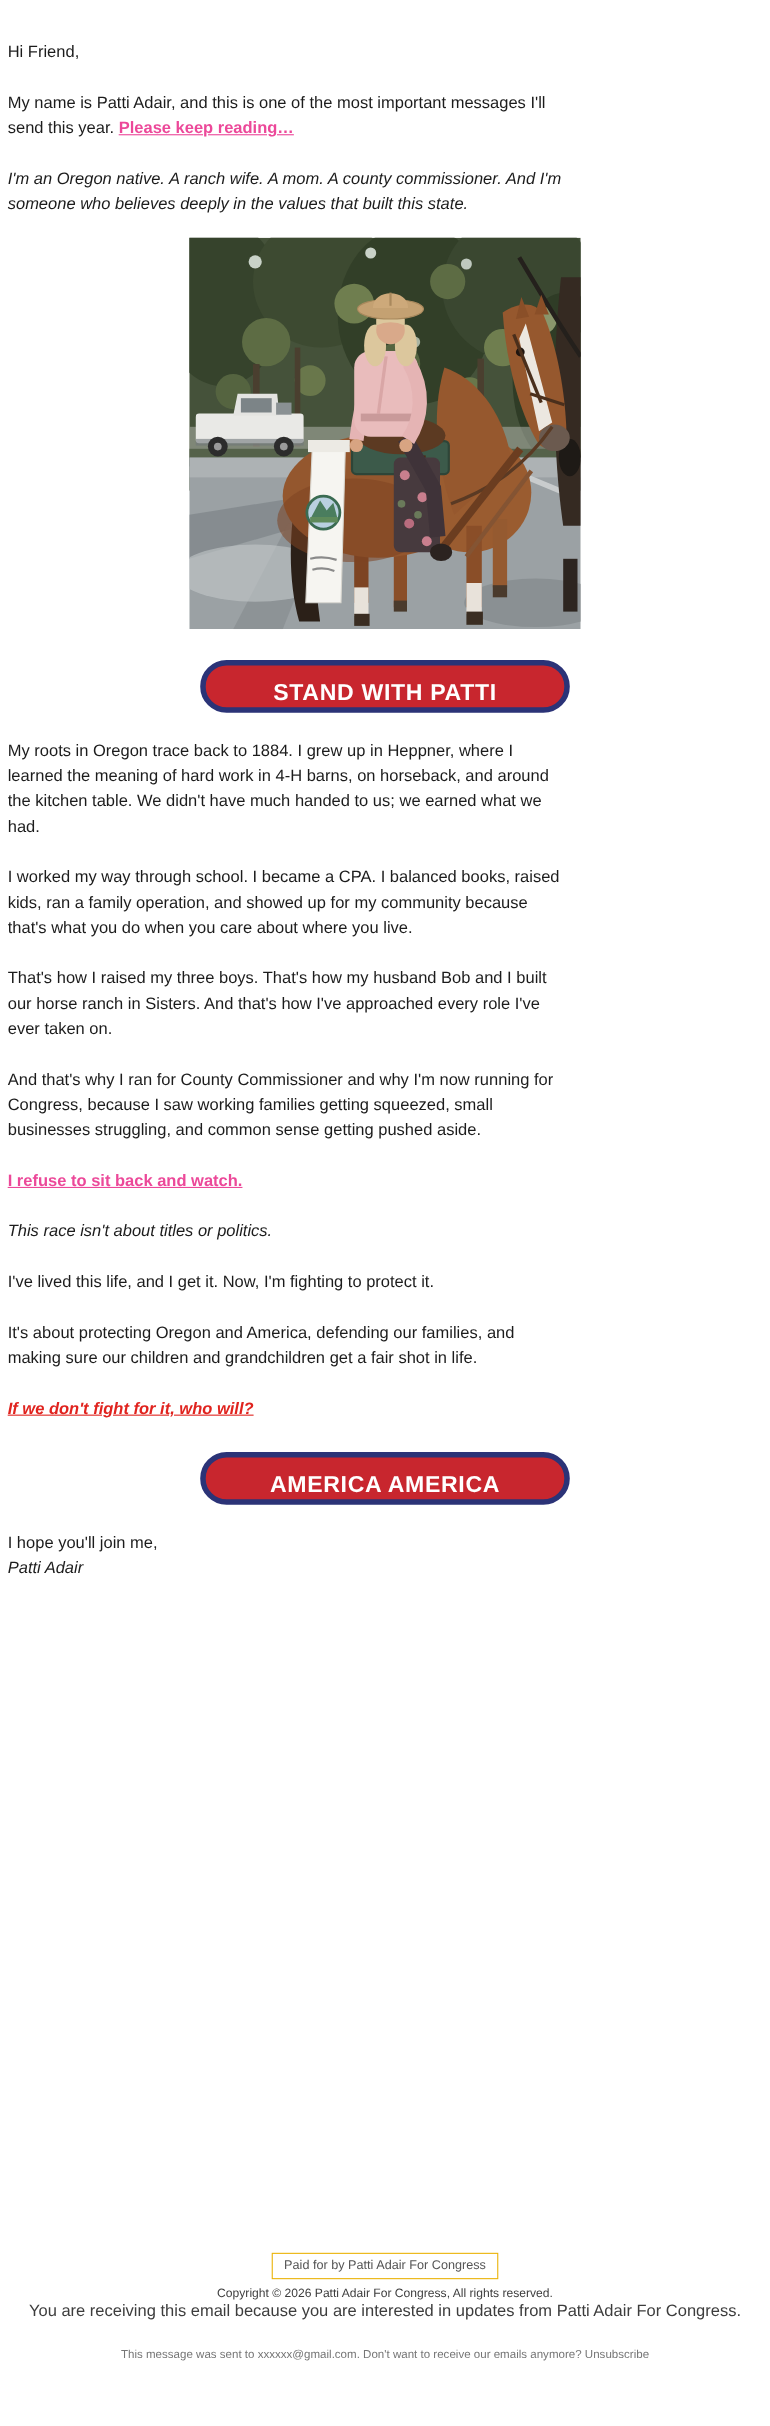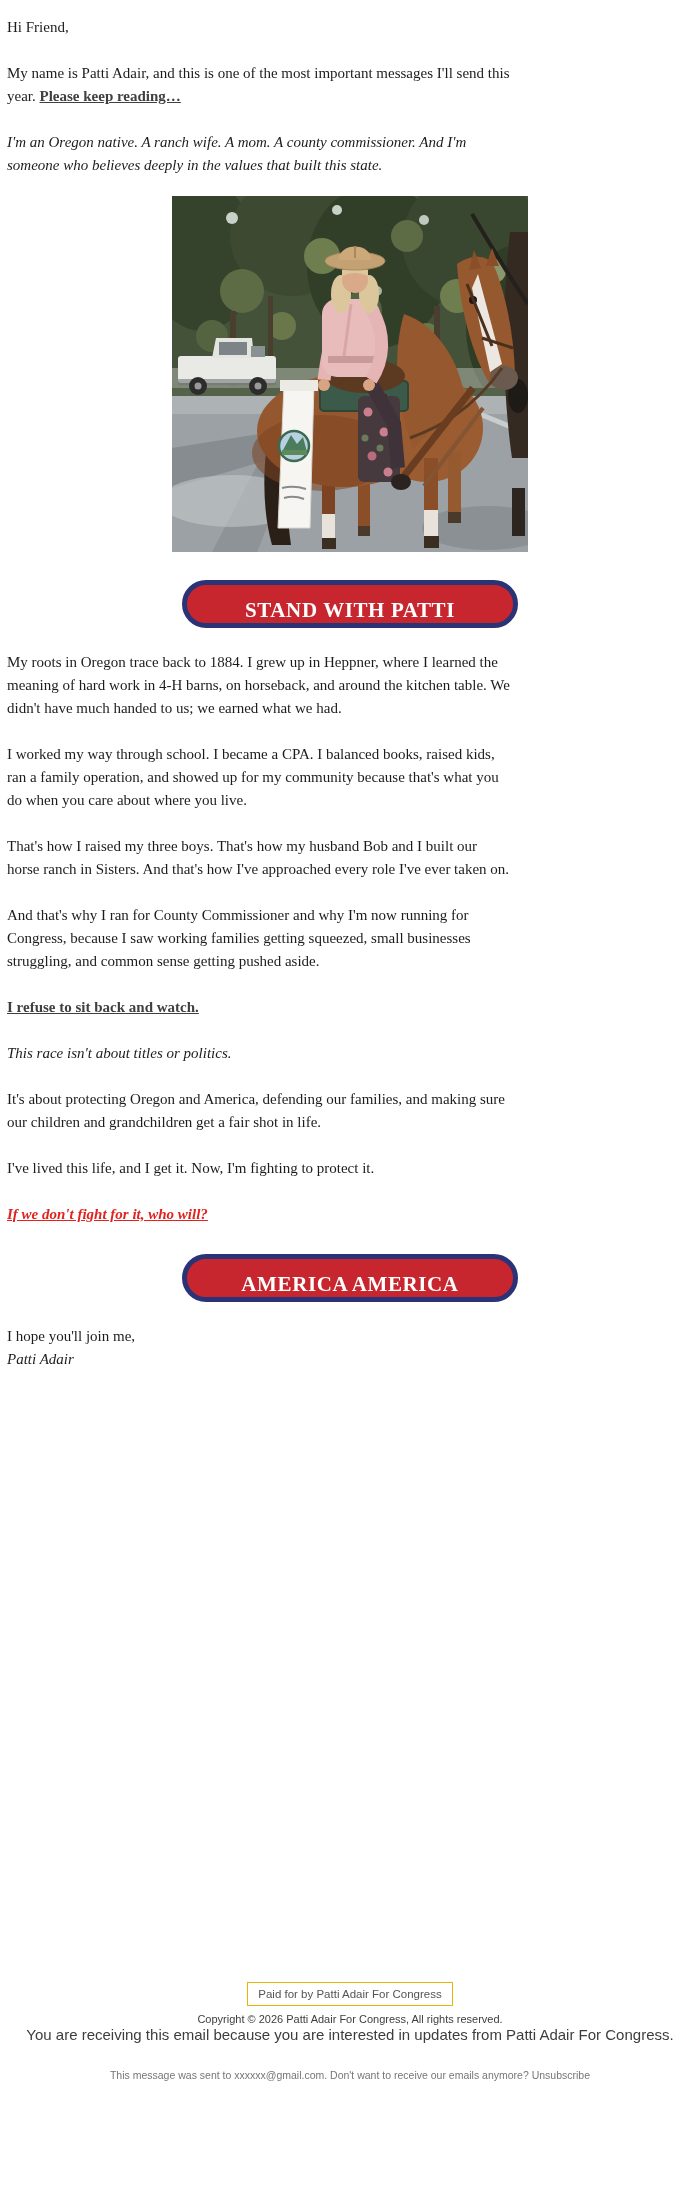--- a/index.html
+++ b/index.html
@@ -1,26 +1,26 @@
 <!DOCTYPE html>
 <html><head>
 <meta charset="utf-8">
 <style>
   html,body { margin:0; padding:0; }
   body {
     width:700px; min-height:2205px; background:#ffffff;
     font-family:"Liberation Sans", sans-serif;
     font-size:15px; color:#1c1c1c; line-height:23px;
   }
-  .email-body { padding-top:16px;font-family:Liberation Serif, serif; }
+  .email-body { padding-top:36px; }
   p { margin:23px 0 0 7px; width:505px; }
   p.first { margin-top:0; }
   .italic { font-style:italic; }
   a { cursor:pointer; }
-  .link-blue { color:#404040; font-weight:bold; text-decoration:underline;text-align:center; }
+  .link-blue { color:#ec4899; font-weight:bold; text-decoration:underline;text-align:center; }
   .link-red  { color:#E0231E; font-weight:bold; font-style:italic; text-decoration:underline;text-align:center; }
   .photo-wrap { width:356px; height:356px; margin:19px auto 0 auto; overflow:hidden; }
   .photo-wrap svg { display:block; }
   .btn-row { margin-top:28px; text-align:center; }
   .cta {
     display:inline-block; box-sizing:border-box;
     width:336px; height:48px; line-height:50px;
     background:#C8262E; border:5px solid #2B3377; border-radius:30px;
     color:#ffffff; font-weight:bold; font-size:21px; letter-spacing:0.6px;
     text-align:center; text-decoration:none;
@@ -193,22 +193,22 @@
   <p>I worked my way through school. I became a CPA. I balanced books, raised kids, ran a family operation, and showed up for my community because that's what you do when you care about where you live.</p>
   <p>That's how I raised my three boys. That's how my husband Bob and I built our horse ranch in Sisters. And that's how I've approached every role I've ever taken on.</p>
   <p>And that's why I ran for County Commissioner and why I'm now running for Congress, because I saw working families getting squeezed, small businesses struggling, and common sense getting pushed aside.</p>
 
   <p>
     <a class="link-blue">I refuse to sit back and watch.</a>
   </p>
 
   <p class="italic">This race isn't about titles or politics.</p>
 
+  <p>I've lived this life, and I get it. Now, I'm fighting to protect it.</p>
   <p>It's about protecting Oregon and America, defending our families, and making sure our children and grandchildren get a fair shot in life.</p>
-  <p>I've lived this life, and I get it. Now, I'm fighting to protect it.</p>
 
   <p>
     <a class="link-red">If we don't fight for it, who will?</a>
   </p>
 
   <div class="btn-row">
     <a class="cta">AMERICA AMERICA</a>
   </div>
 
   <p class="signoff">

